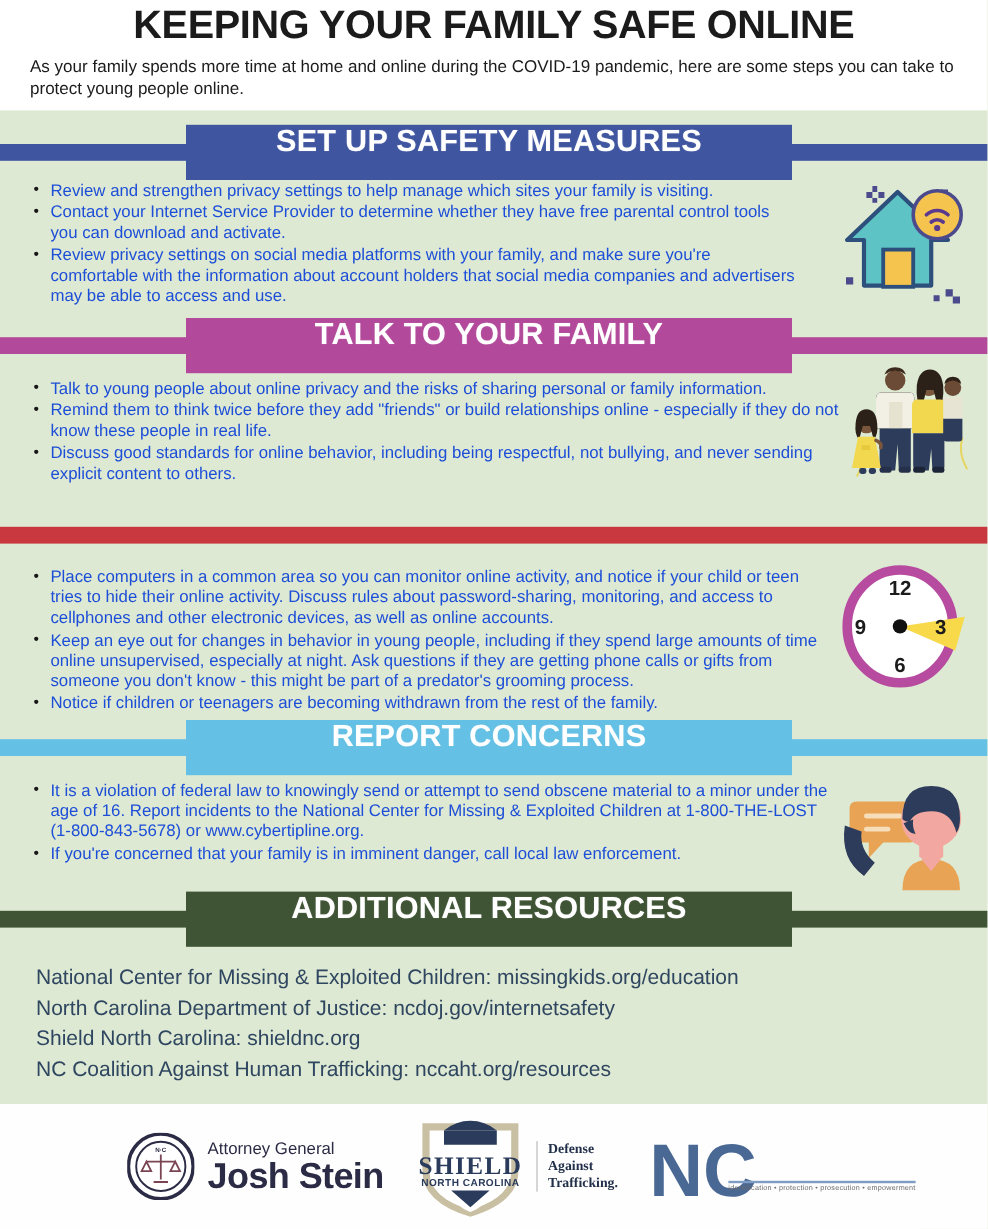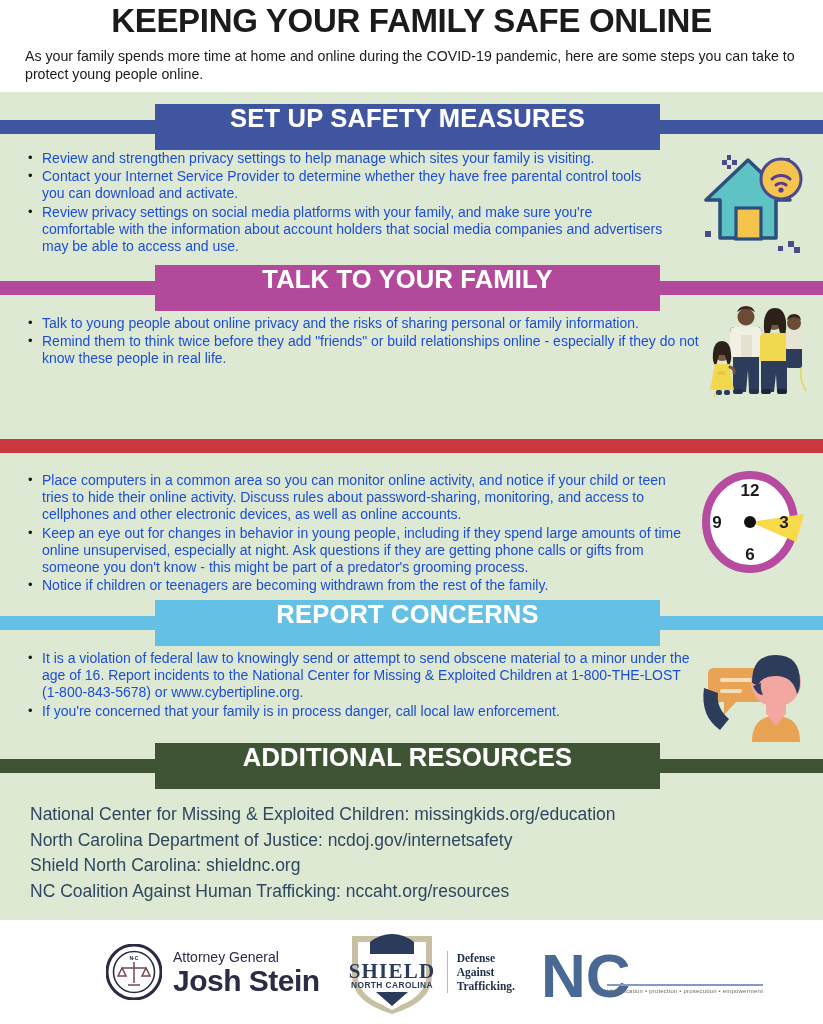--- a/index.html
+++ b/index.html
@@ -148,20 +148,21 @@
 
   <div class="bandwrap" style="top:265px;">
     <div class="band-thin" style="background:#b2499a;"></div>
     <div class="band-block" style="background:#b2499a;">
       <span>TALK TO YOUR FAMILY</span>
     </div>
   </div>
   <ul class="bullets" style="top:315px; width:680px;">
     <li>Talk to young people about online privacy and the risks of sharing personal or family information.</li>
     <li>Remind them to think twice before they add "friends" or build relationships online - especially if they do not know these people in real life.</li>
+    <li>Discuss good standards for online behavior, including being respectful, not bullying, and never sending explicit content to others.</li>
   </ul>
 
   <svg class="art" style="left:706px; top:305px;" width="110" height="100" viewBox="0 0 110 100">
     <g fill="none" stroke="#e8d24e" stroke-width="1.6" opacity="0.85">
       <path d="M8 92 q6 -10 2 -18"></path>
       <path d="M100 86 q-8 -14 -4 -26"></path>
     </g>
 
     <circle cx="40" cy="12" r="8.5" fill="#6b4b35"></circle>
     <path d="M31 7 q9 -6 18 0 q-2 -6 -9 -6 q-7 0 -9 6z" fill="#3c2a1e"></path>
@@ -215,21 +216,21 @@
   </svg>
 
   <div class="bandwrap" style="top:600px;">
     <div class="band-thin" style="background:#64c0e4;"></div>
     <div class="band-block" style="background:#64c0e4;">
       <span>REPORT CONCERNS</span>
     </div>
   </div>
   <ul class="bullets" style="top:650px; width:665px;">
     <li>It is a violation of federal law to knowingly send or attempt to send obscene material to a minor under the age of 16. Report incidents to the National Center for Missing &amp; Exploited Children at 1-800-THE-LOST (1-800-843-5678) or www.cybertipline.org.</li>
-    <li>If you're concerned that your family is in process danger, call local law enforcement.</li>
+    <li>If you're concerned that your family is in imminent danger, call local law enforcement.</li>
   </ul>
 
   <svg class="art" style="left:700px; top:646px;" width="112" height="96" viewBox="0 0 112 96">
     <path d="M14 22 h44 q6 0 6 6 v22 q0 6 -6 6 h-22 l-12 13 v-13 h-10 q-6 0 -6 -6 V28 q0 -6 6 -6z" fill="#e8a355"></path>
     <g stroke="#f5deb9" stroke-width="4" stroke-linecap="round">
       <path d="M22 34 h28"></path>
       <path d="M22 45 h18"></path>
     </g>
     <path d="M4 42 q-4 28 16 42 l9 -11 q-13 -11 -11 -26z" fill="#2e3c5c"></path>
     <circle cx="76" cy="36" r="25" fill="#f2a8a0"></circle>

